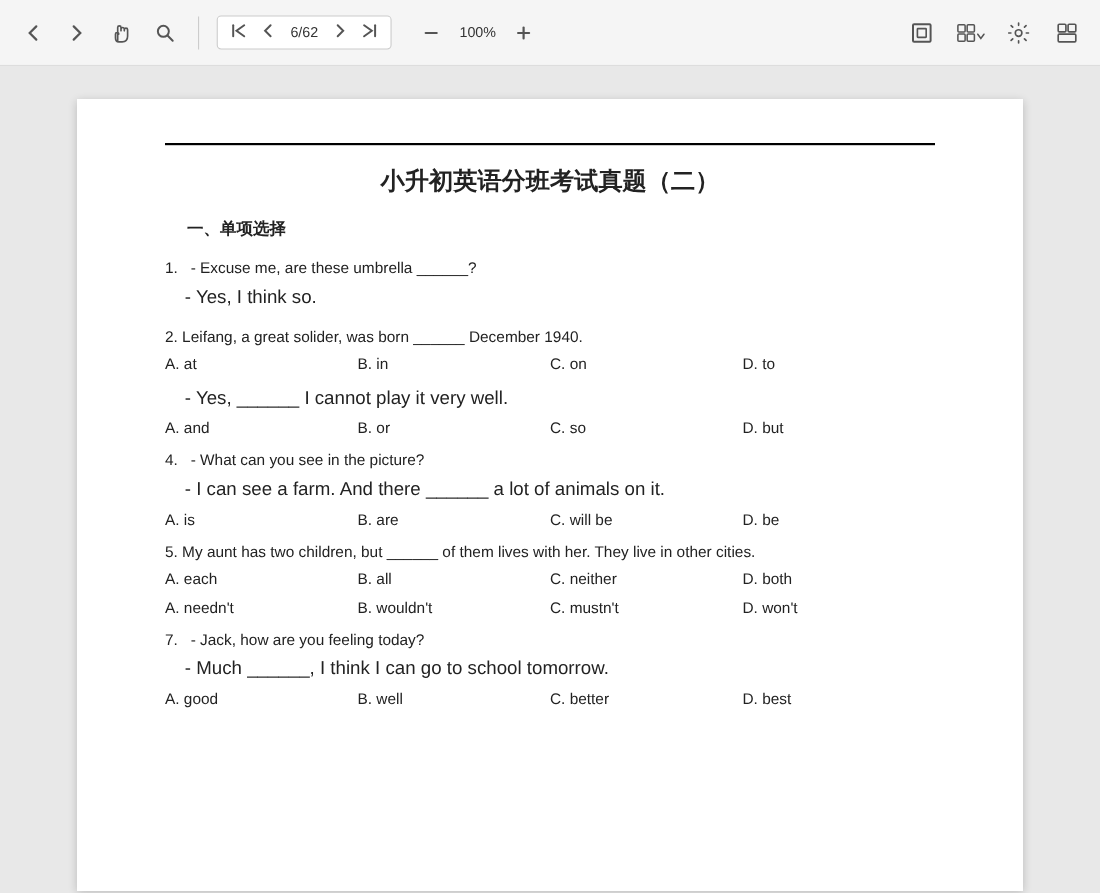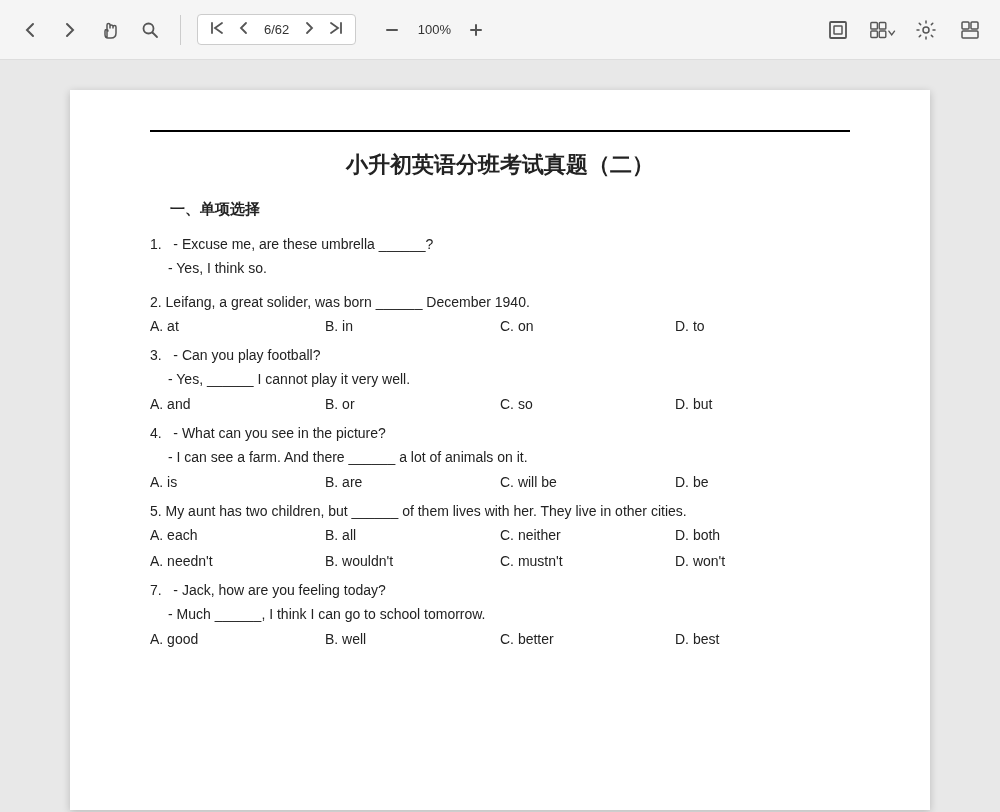--- a/index.html
+++ b/index.html
@@ -132,21 +132,21 @@
       margin-bottom: 10px;
     }
 
     .question-line {
       font-size: 14px;
       color: #222;
       line-height: 1.7;
     }
 
     .sub-line {
-      font-size: 14px;
+      font-size: 17px;
       color: #222;
       line-height: 1.7;
       padding-left: 18px;
     }
 
     .options-row {
       display: flex;
       margin: 4px 0 10px 0;
       font-size: 14px;
       color: #222;
@@ -294,21 +294,20 @@
       <div class="question-line">2. Leifang, a great solider, was born ______ December 1940.</div>
       <div class="options-row">
         <div class="option">A. at</div>
         <div class="option">B. in</div>
         <div class="option">C. on</div>
         <div class="option">D. to</div>
       </div>
     </div>
 
     <div class="question-block">
-      <div class="question-line">3.&nbsp;&nbsp; - Can you play football?</div>
       <div class="sub-line">- Yes, ______ I cannot play it very well.</div>
       <div class="options-row">
         <div class="option">A. and</div>
         <div class="option">B. or</div>
         <div class="option">C. so</div>
         <div class="option">D. but</div>
       </div>
     </div>
 
     <div class="question-block">

